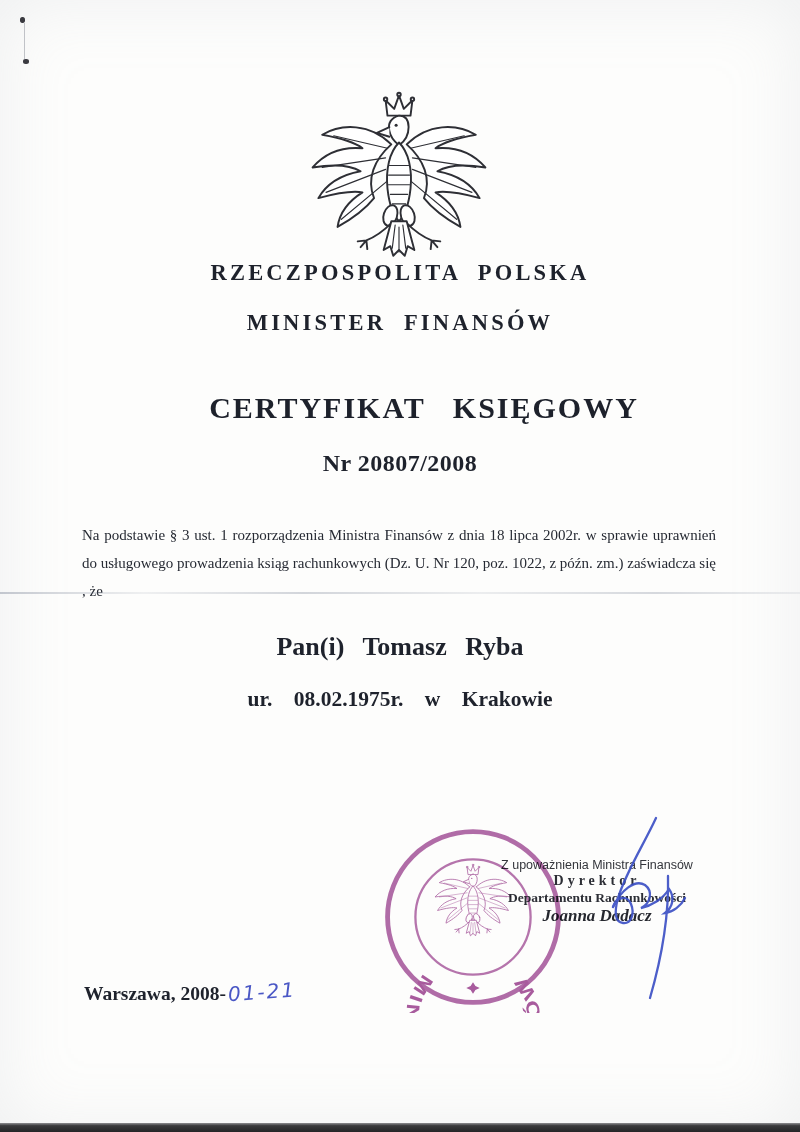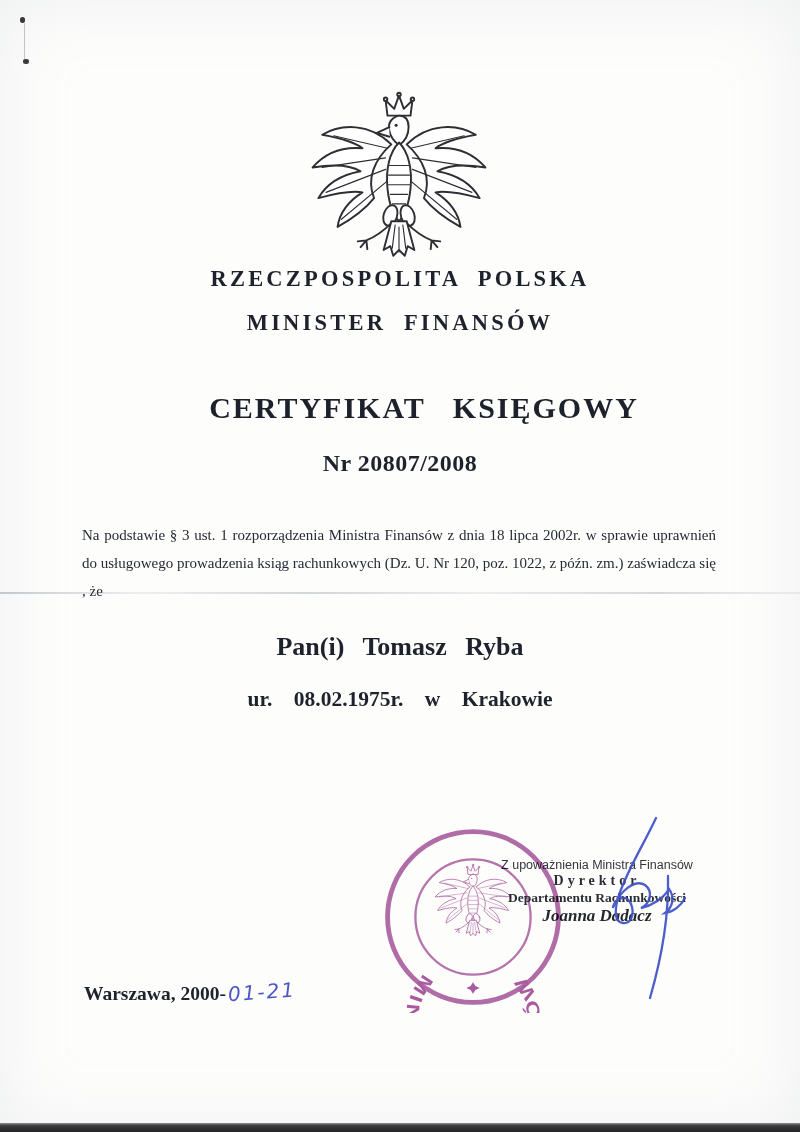--- a/index.html
+++ b/index.html
@@ -105,21 +105,21 @@
   </svg>
 
   <div class="speck" style="left:20px;top:17px;width:5px;height:6px;"></div>
   <div class="speck" style="left:23px;top:59px;width:6px;height:5px;"></div>
   <div class="speck-line" style="left:24px;top:23px;height:37px;"></div>
 
   <svg class="abs" style="left:303px;top:90px;color:#2e2f35;" width="192" height="176" viewBox="0 0 200 182">
     <use href="#eagle-symbol" width="200" height="182"></use>
   </svg>
 
-  <div class="abs centered h-republic" style="top:266px;">RZECZPOSPOLITA POLSKA</div>
+  <div class="abs centered h-republic" style="top:260px;">RZECZPOSPOLITA POLSKA</div>
   <div class="abs centered h-minister" style="top:310px;">MINISTER FINANSÓW</div>
   <div class="abs centered h-title" style="top:391px;">CERTYFIKAT KSIĘGOWY</div>
   <div class="abs centered h-number" style="top:450px;">Nr 20807/2008</div>
 
   <div class="abs paragraph">Na podstawie § 3 ust. 1 rozporządzenia Ministra Finansów z dnia 18 lipca 2002r. w sprawie uprawnień do usługowego prowadzenia ksiąg rachunkowych (Dz. U. Nr 120, poz. 1022, z późn. zm.) zaświadcza się , że</div>
   <div class="abs crease"></div>
   <div class="abs centered holder">Pan(i) Tomasz Ryba</div>
   <div class="abs centered birth">ur. 08.02.1975r. w Krakowie</div>
 
   <div class="abs sig-block">
@@ -147,16 +147,16 @@
   </svg>
 
   <svg class="abs sig-strokes" width="200" height="195" viewBox="0 0 200 195">
     <g fill="none" stroke="#3d51c5" stroke-width="2.3" stroke-linecap="round" opacity="0.92">
       <path d="M138,8 C126,34 108,62 100,88 C96,103 97,112 105,113 C113,114 117,104 113,94 C109,85 99,86 95,97"></path>
       <path d="M95,97 C103,80 117,69 127,75 C135,81 133,93 123,98 C133,96 145,89 151,79 C157,87 155,97 147,103 C155,102 163,96 167,88"></path>
       <path d="M150,66 C151,105 143,150 132,188"></path>
     </g>
   </svg>
 
-  <div class="abs footer"><span>Warszawa, 2000-</span><span class="handwritten">01-21</span></div>
+  <div class="abs footer"><span>Warszawa, 2008-</span><span class="handwritten">01-21</span></div>
 
   <div class="abs bottom-bar"></div>
 </div>
 
 </body></html>

